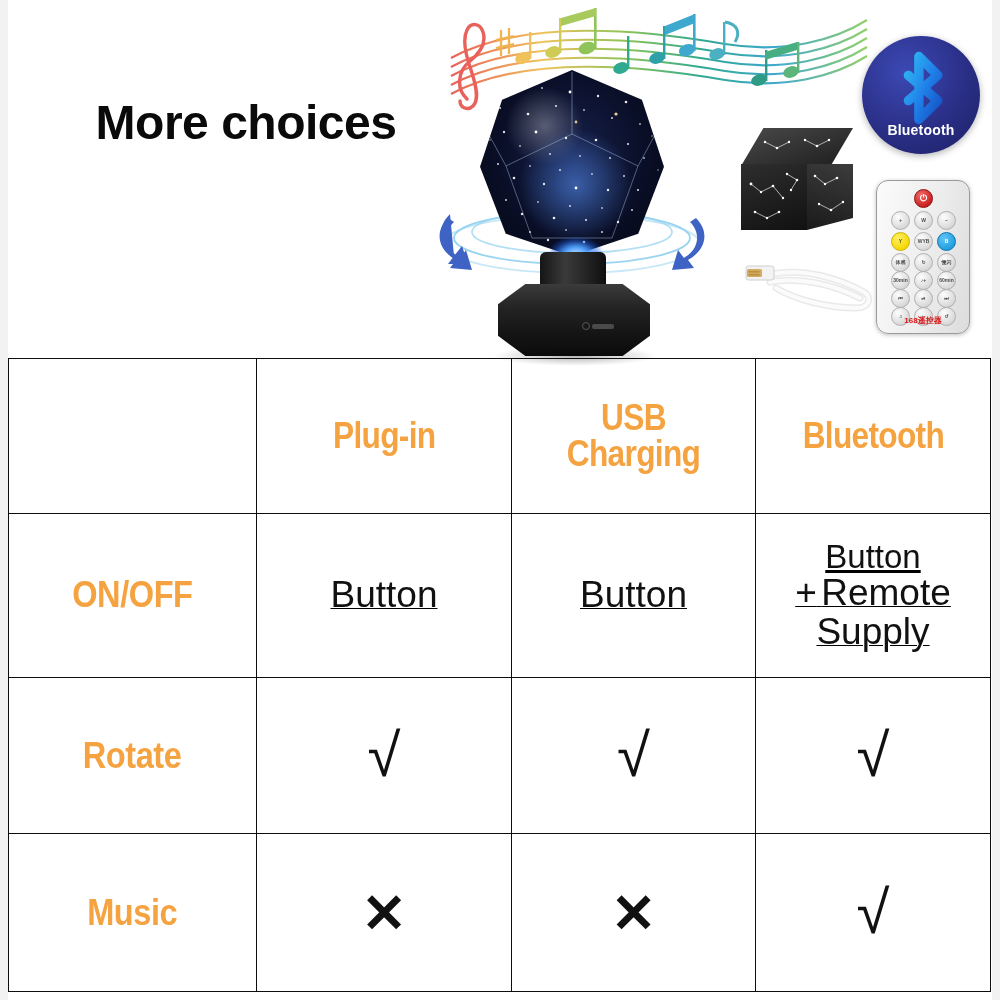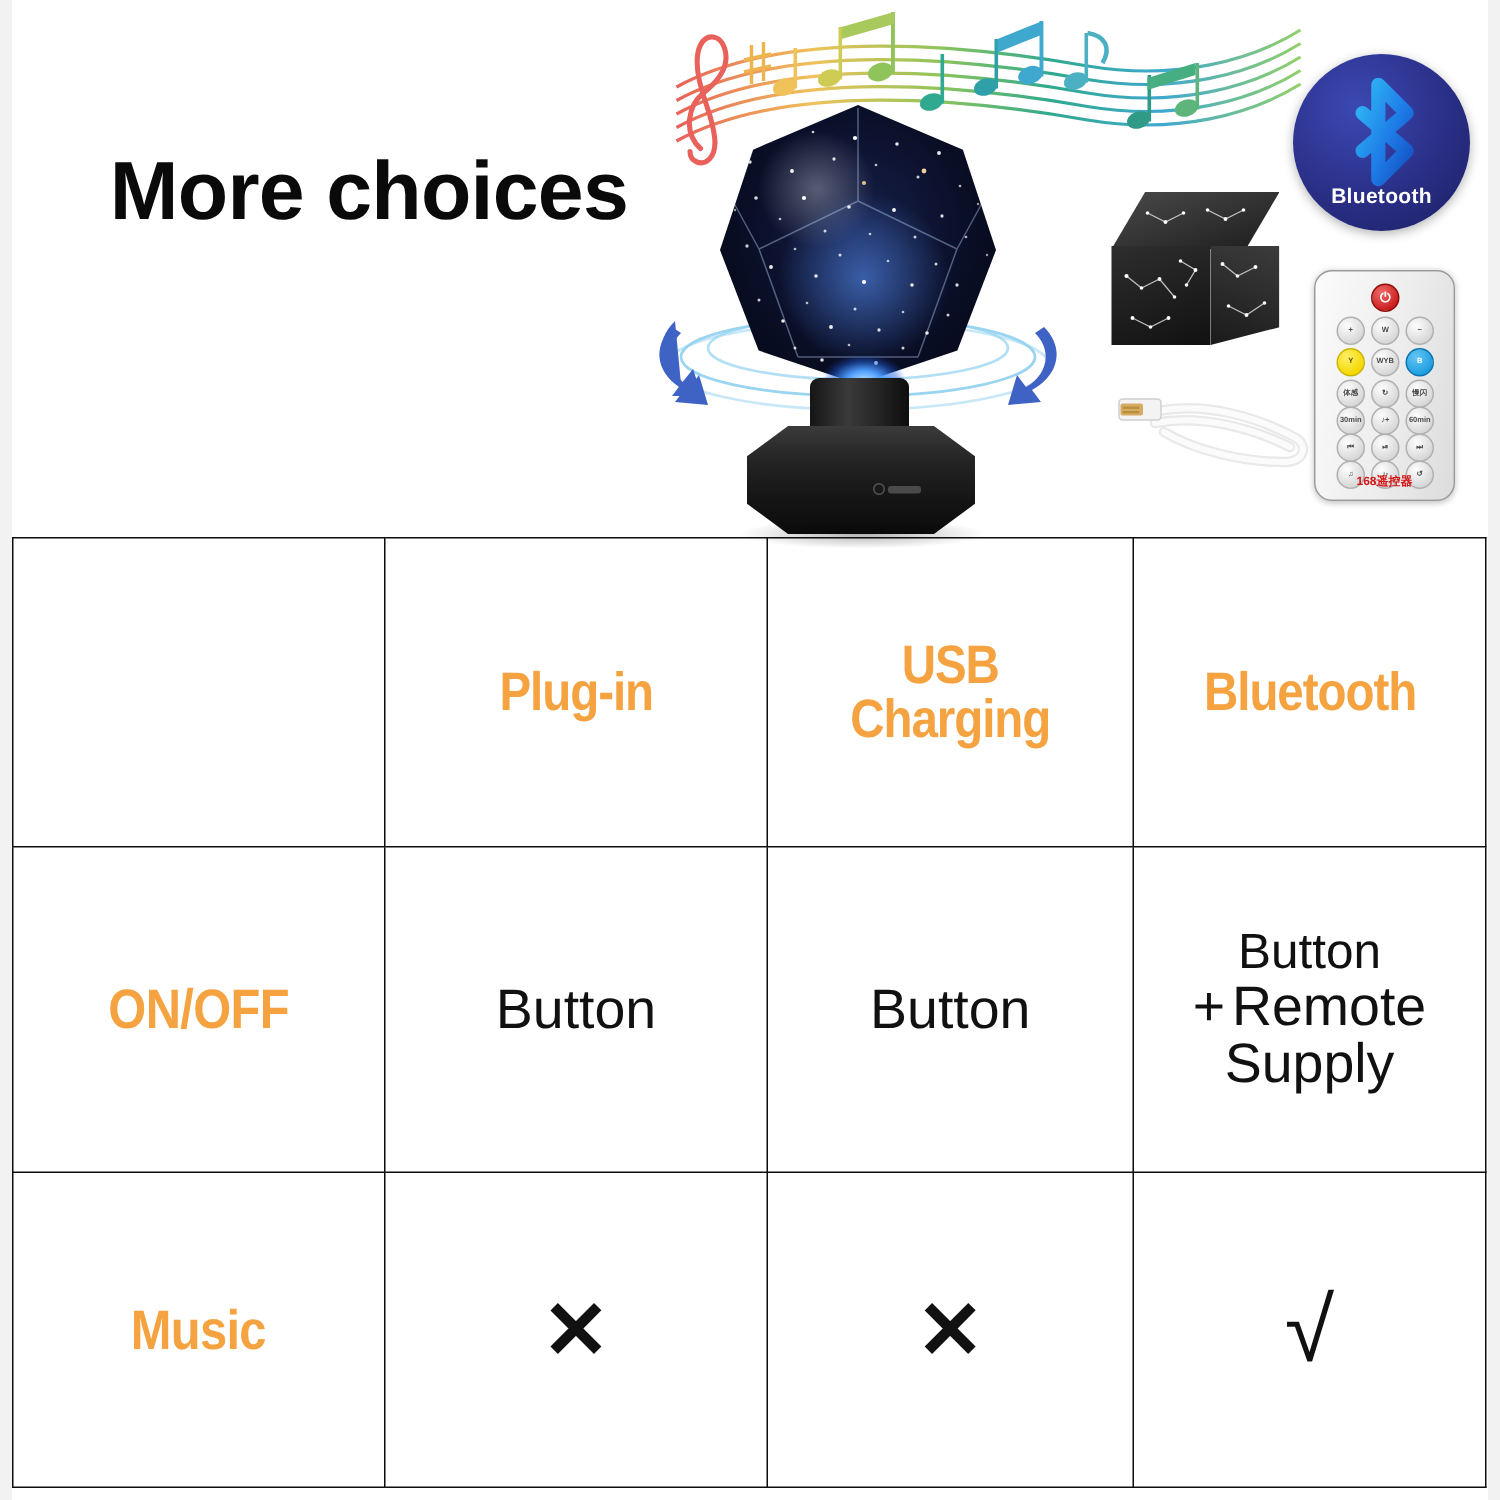--- a/index.html
+++ b/index.html
@@ -20,21 +20,21 @@
 
   
   .hero{position:absolute;left:0;top:0;width:1000px;height:358px;}
 
   .headline{
     position:absolute;left:46px;top:98px;width:400px;
     color:#0a0a0a;font-weight:bold;line-height:1.06;
     letter-spacing:-0.5px;
   }
   .headline .l1{font-size:55px;display:block;text-align:center;}
-  .headline .l2{font-size:55px;display:block;text-align:center;}
+  .headline .l2{font-size:48px;display:block;text-align:center;}
 
   
   .music{position:absolute;left:425px;top:-4px;width:450px;height:115px;}
 
   
   .lamp{position:absolute;left:432px;top:62px;width:280px;height:296px;}
   .dodeca{
     position:absolute;left:48px;top:8px;width:184px;height:186px;
     background:
       radial-gradient(circle at 52% 62%, rgba(90,150,255,.55) 0%, rgba(30,60,150,0) 38%),
@@ -131,21 +131,21 @@
   .tbl td{
     border:1.6px solid #0d0d0d;
     text-align:center;vertical-align:middle;
     padding:0;
     margin-left:18px;
   }
   col.c0{width:248px;} col.c1{width:255px;} col.c2{width:244px;} col.c3{width:235px;}
 
   tr.r-head td{height:105px;}
   tr.r-power td{height:104px;}
-  tr.r-onoff td{height:106px;}
+  tr.r-onoff td{height:106px;text-decoration:underline;}
   tr.r-rotate td{height:106px;}
   tr.r-timing td{height:106px;}
   tr.r-music td{height:107px;}
 
   .rowlabel{
     color:#f5a341;font-weight:bold;font-size:37px;line-height:1.02;
     font-stretch:condensed;letter-spacing:-0.5px;
   }
   .colhead{
     color:#f5a341;font-weight:bold;font-size:36px;line-height:1.0;
@@ -461,20 +461,34 @@
         <td>
           <span class="cellval">Button</span>
         </td>
         <td>
           <span class="cellval" style="display:block;font-size:33px;">Button</span>
           <span class="cellval plus">+</span>
           <span class="cellval sm">Remote Supply</span>
         </td>
       </tr>
 
+      <tr class="r-rotate">
+        <td>
+          <span class="rowlabel narrow">Rotate</span>
+        </td>
+        <td>
+          <span class="mark tick">√</span>
+        </td>
+        <td>
+          <span class="mark tick">√</span>
+        </td>
+        <td>
+          <span class="mark tick">√</span>
+        </td>
+      </tr>
 
 
       <tr class="r-music">
         <td>
           <span class="rowlabel narrow">Music</span>
         </td>
         <td>
           <span class="mark">✕</span>
         </td>
         <td>

